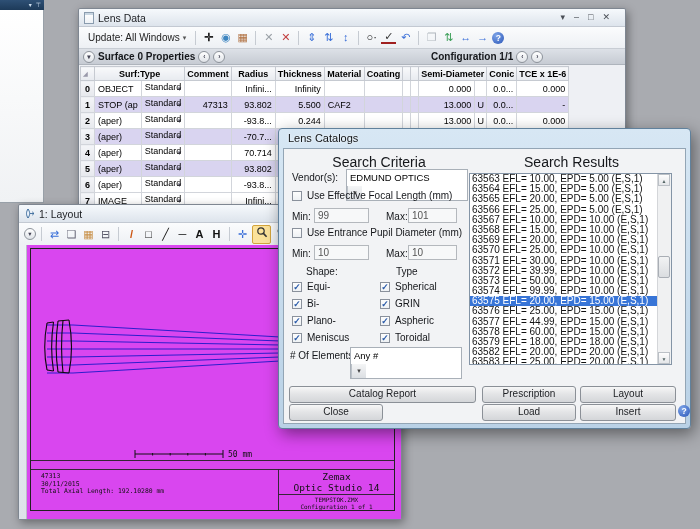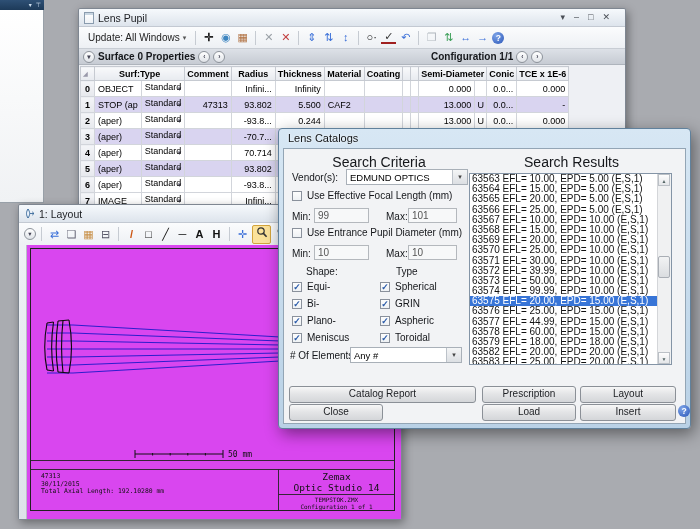--- a/index.html
+++ b/index.html
@@ -51,21 +51,21 @@
                  background:linear-gradient(#d7e7f4,#b9d1e6);border:1px solid #60819c;border-radius:4px;
                  box-shadow:3px 5px 16px rgba(0,0,0,.45);}
   .dlg-title{height:17px;padding:3px 9px 0;font-size:11px;color:#101214;text-shadow:0 0 3px #fff;}
   .dlg-client{position:absolute;left:4px;right:4px;top:19px;bottom:4px;background:#f2f3f5;
               border:1px solid #93a5b5;}
   .lbl{position:absolute;font-size:10px;color:#15171b;white-space:nowrap;}
   .sec-lbl{position:absolute;font-size:14px;color:#15171b;text-align:center;}
   .tbox{position:absolute;border:1px solid #b4b8bd;background:#f7f8f9;font-size:10px;color:#555;
         padding:0 0 0 3px;height:15px;box-sizing:border-box;font-family:"Liberation Sans",sans-serif;}
   .combo{position:absolute;background:#fff;border:1px solid #a9b0b8;display:flex;align-items:stretch;
-         font-size:9.5px;height:16px;box-sizing:border-box;}
+         font-size:9.5px;height:32px;box-sizing:border-box;flex-direction:column;}
   .combo .val{flex:1;padding:2px 0 0 3px;white-space:nowrap;overflow:hidden;}
   .combo .dd{width:14px;background:linear-gradient(#f4f5f6,#dcdfe3);border-left:1px solid #bcc2c9;
              text-align:center;font-size:7px;line-height:14px;color:#444;}
   .cb{width:10px;height:10px;border:1px solid #8a919c;background:linear-gradient(#fdfdfd,#eef1f4);
       display:inline-block;box-sizing:border-box;font-size:9px;font-weight:bold;color:#2859a8;
       line-height:8px;text-align:center;flex:0 0 auto;}
   .cbrow{display:flex;gap:5px;align-items:center;height:17px;font-size:10px;color:#15171b;}
   .cb-inline{position:absolute;display:flex;gap:5px;align-items:center;font-size:10px;color:#15171b;}
   #results-box{position:absolute;left:185px;top:24px;width:201px;height:190px;background:#fff;
                border:1px solid #8494a6;overflow:hidden;}
@@ -99,21 +99,21 @@
   <div class="dock-head">
     <span>▾</span>
     <span>⊤</span>
   </div>
   <div class="dock-body"></div>
 </div>
 
 <div id="lens-data" class="window">
   <div class="titlebar">
     <span class="doc-icon"></span>
-    <span>Lens Pupil</span>
+    <span>Lens Data</span>
     <span class="win-btns">
       <span>▾</span>
       <span>–</span>
       <span>□</span>
       <span>✕</span>
     </span>
   </div>
   <div class="toolbar">
     <span class="upd-btn">
       <span>Update: All Windows</span>

